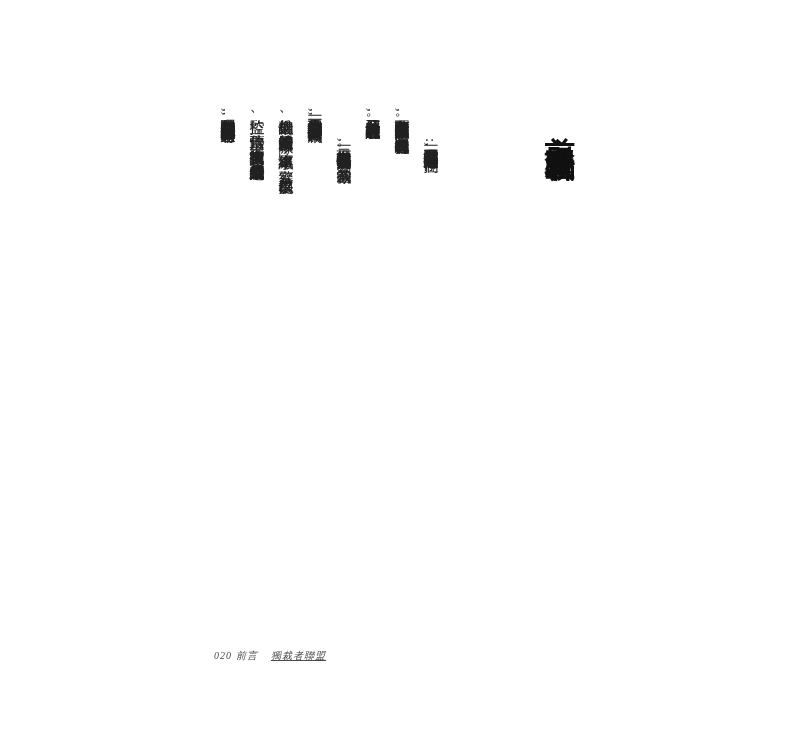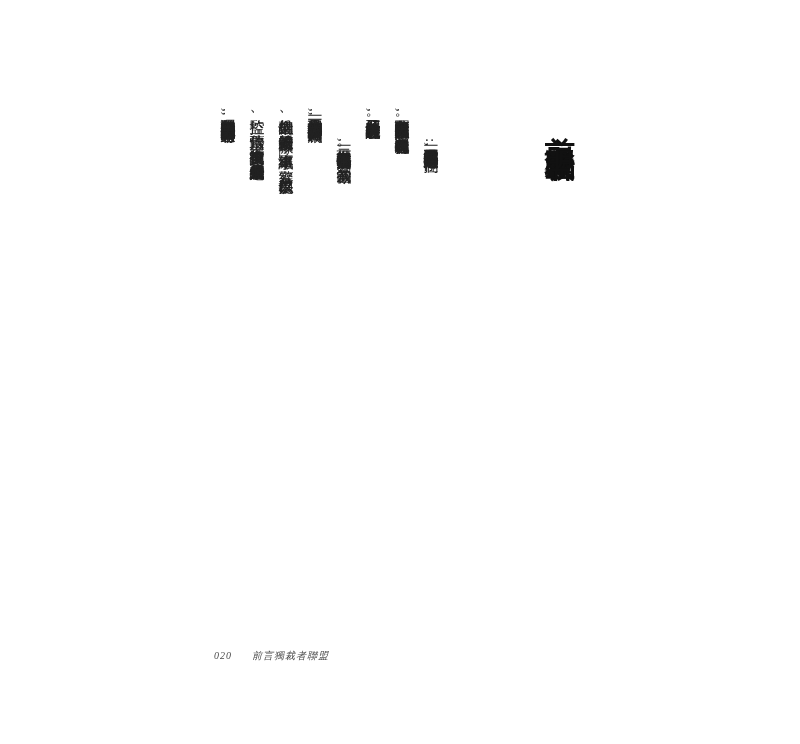--- a/index.html
+++ b/index.html
@@ -61,23 +61,25 @@
     position: absolute;
     top: 649px;
     left: 214px;
     font-size: 10px;
     font-style: italic;
     color: #4a4a4a;
     letter-spacing: 1px;
     white-space: nowrap;
   }
   .footer .footer-section {
-    margin-left: 20px;
+    margin-left: 4px;
   }
   .footer .footer-book-title {
+    margin-left: 13px;
+    text-decoration: underline;
   }
 </style>
 </head>
 <body>
 
 <div class="page">
 
   <div class="title-col">
     <span class="chapter-label">前言</span><span class="chapter-name">獨裁者聯盟</span>
   </div>

